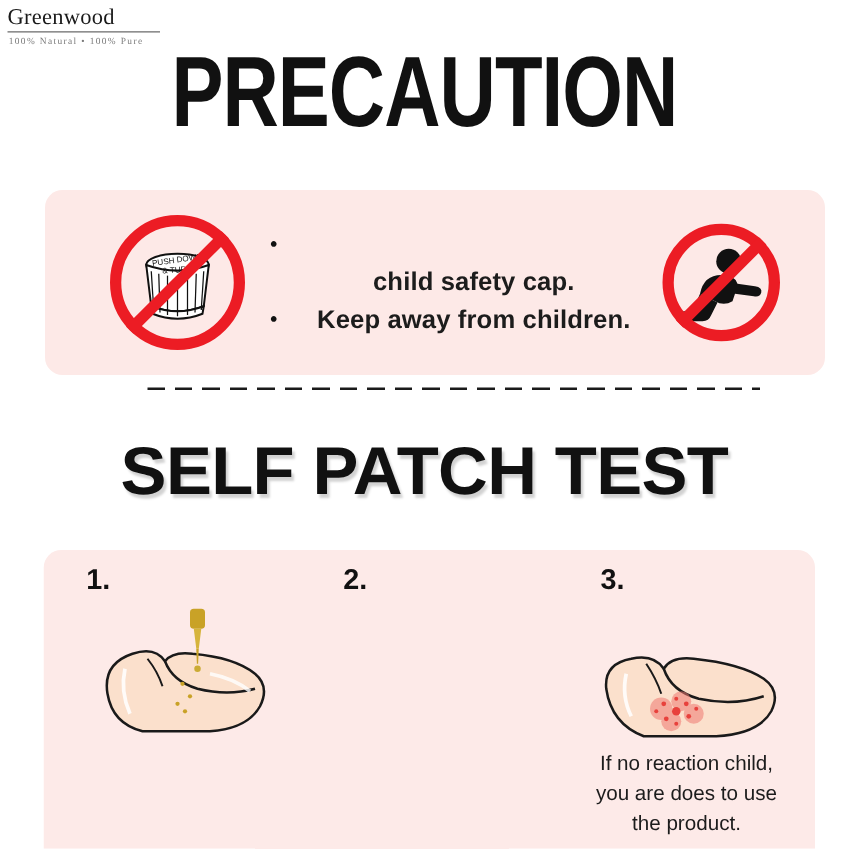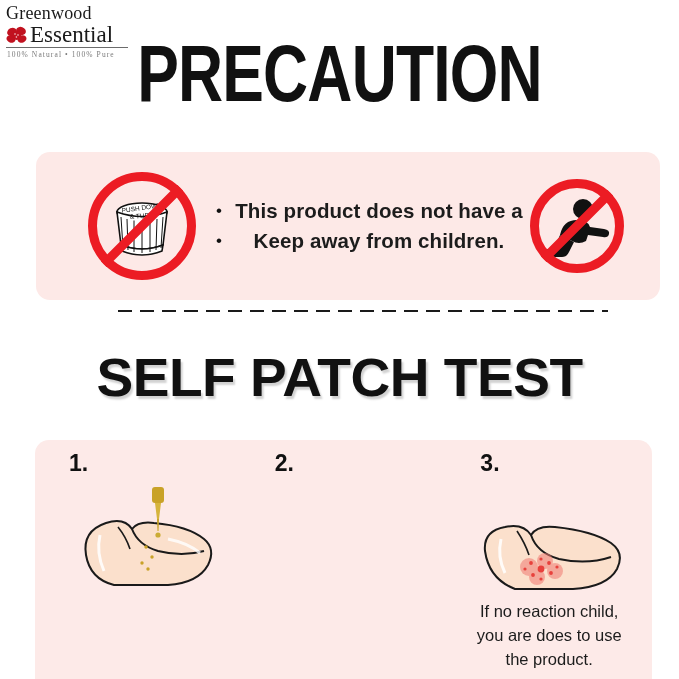--- a/index.html
+++ b/index.html
@@ -122,39 +122,20 @@
     margin-top:6px;text-align:center;
     font-size:16.5px;line-height:24px;color:#1c1c1c;
     font-weight:500;padding:0 8px;
   }
 </style>
 </head>
 <body>
 
 <div class="logo">
   <div class="logo-line1">Greenwood</div>
-  <div class="logo-row2">
-    <span class="logo-flower">
-      <svg width="22" height="20" viewBox="0 0 22 20">
-        <g fill="#c1121f">
-          <ellipse cx="6" cy="7" rx="5" ry="4" transform="rotate(-25 6 7)"></ellipse>
-          <ellipse cx="15" cy="6" rx="5" ry="4" transform="rotate(20 15 6)"></ellipse>
-          <ellipse cx="5" cy="14" rx="4.6" ry="3.6" transform="rotate(20 5 14)"></ellipse>
-          <ellipse cx="16" cy="14" rx="4.6" ry="3.6" transform="rotate(-20 16 14)"></ellipse>
-          <circle cx="10.7" cy="10.5" r="4.4"></circle>
-        </g>
-        <g fill="#ffffff" opacity=".85">
-          <circle cx="9" cy="9" r=".8"></circle>
-            <circle cx="12" cy="10" r=".8"></circle>
-            <circle cx="10.4" cy="12" r=".8"></circle>
-        </g>
-      </svg>
-    </span>
-    <span class="logo-line2">Essential</span>
-  </div>
   <div class="logo-rule"></div>
   <div class="logo-tag">100% Natural • 100% Pure</div>
 </div>
 
 <div class="precaution-title">PRECAUTION</div>
 
 <div class="precaution-card">
 
   <div class="no-sign cap-icon">
     <svg width="108" height="108" viewBox="0 0 108 108">
@@ -177,21 +158,22 @@
       <text x="54" y="46" text-anchor="middle" font-family="'Liberation Sans',sans-serif" font-size="6.5" fill="#111" transform="rotate(-4 54 46)">&amp; TURN</text>
     </svg>
     <span class="ring"></span>
     <span class="slash"></span>
   </div>
 
   <div class="precaution-text">
     <div class="bullet-row">
       <span class="bullet">•</span>
       <span class="bullet-text">
-        <span>This product does not have a</span><br>
+        <br>
+        <span>child safety cap.</span>
       </span>
     </div>
     <div class="bullet-row">
       <span class="bullet">•</span>
       <span class="bullet-text">Keep away from children.</span>
     </div>
   </div>
 
   <div class="no-sign baby-icon">
     <svg width="94" height="94" viewBox="0 0 94 94">

